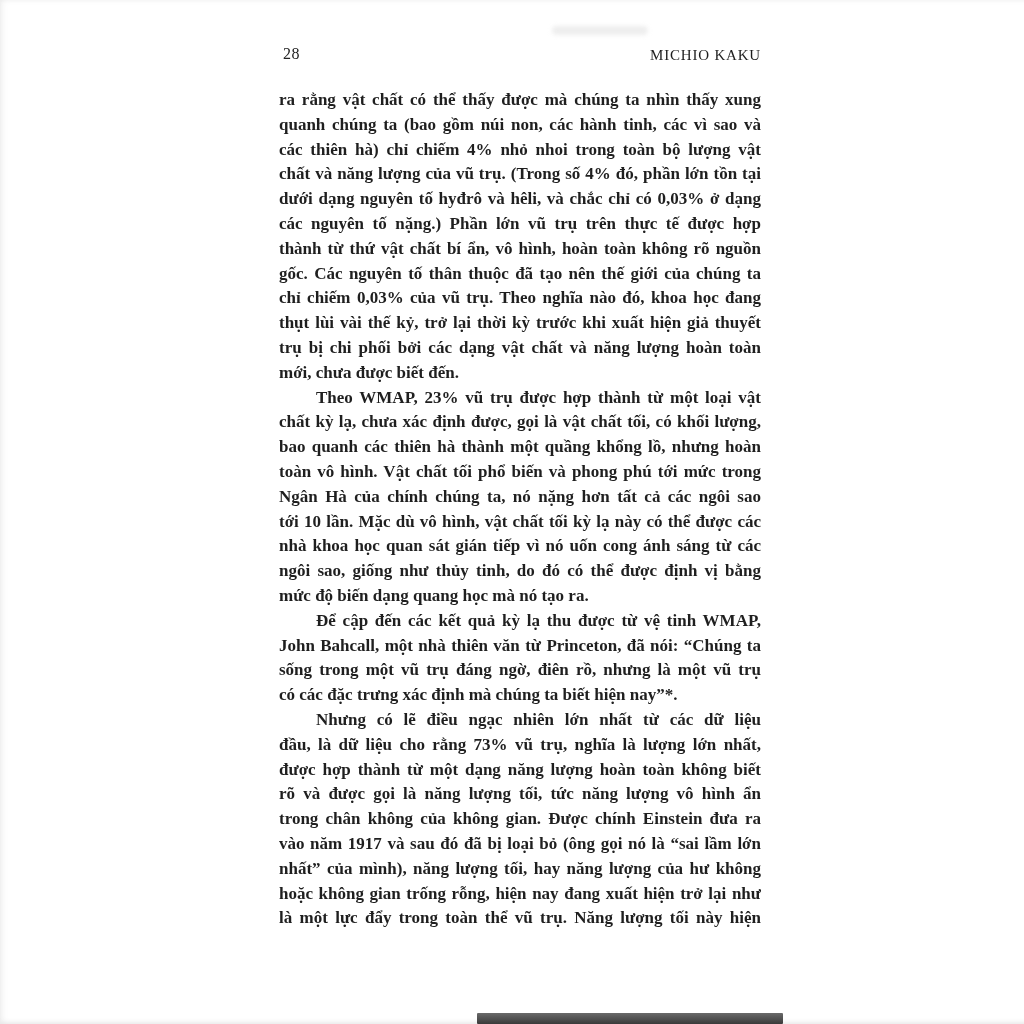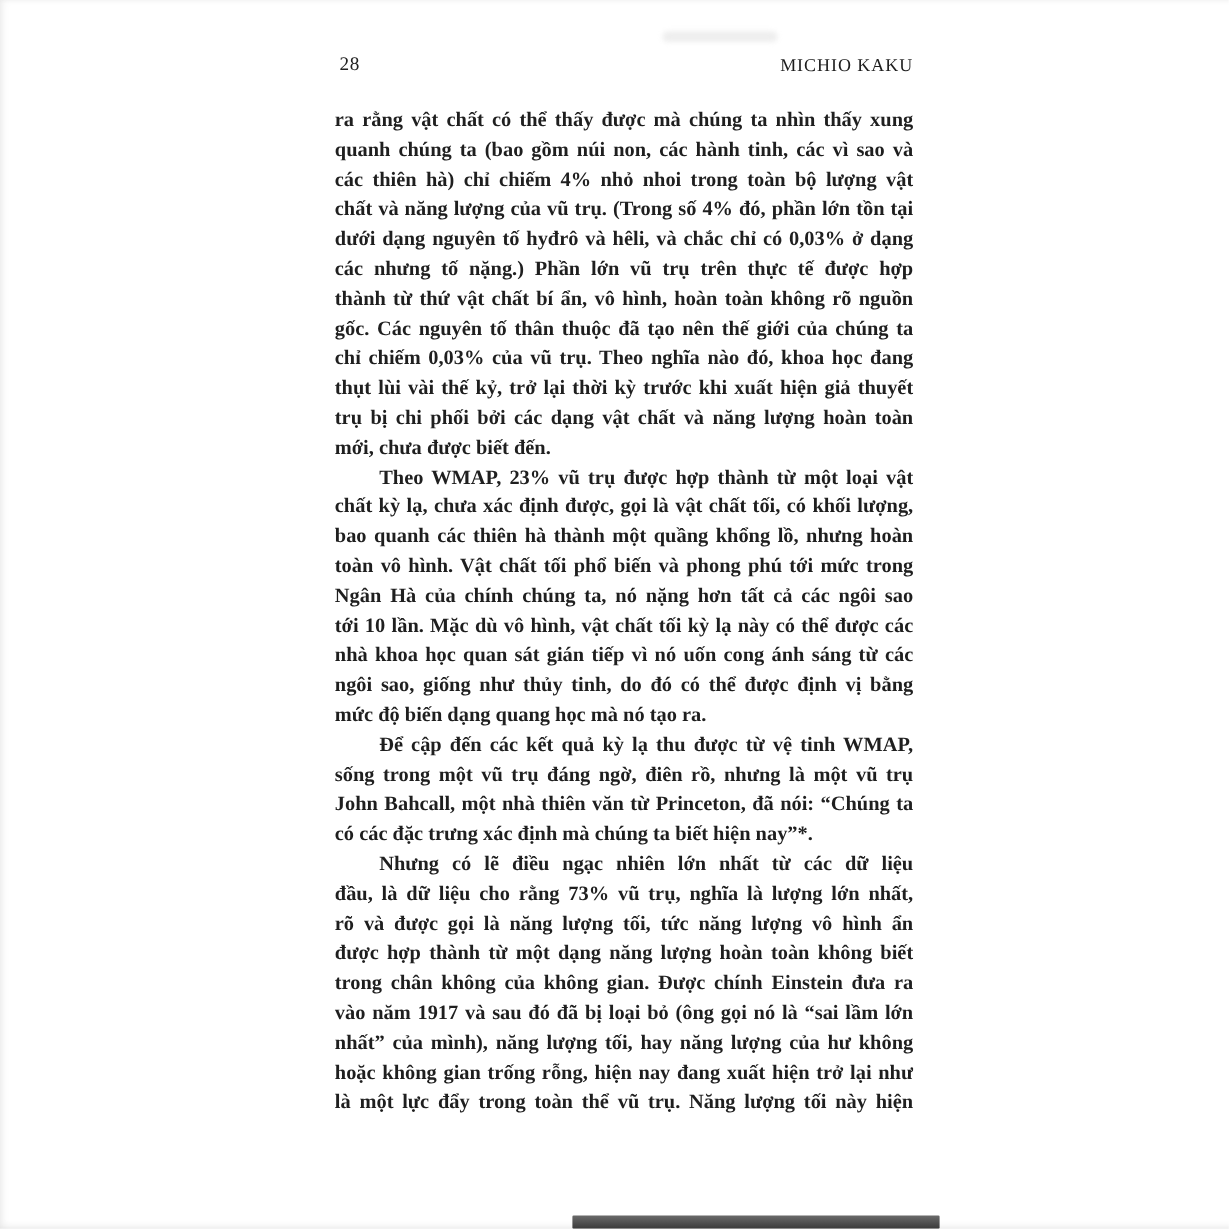--- a/index.html
+++ b/index.html
@@ -86,44 +86,44 @@
 <div class="page">
   <div class="page-number">28</div>
   <div class="running-head">MICHIO KAKU</div>
   <div class="smudge"></div>
   <div class="text-block">
       <div class="line">ra rằng vật chất có thể thấy được mà chúng ta nhìn thấy xung</div>
       <div class="line">quanh chúng ta (bao gồm núi non, các hành tinh, các vì sao và</div>
       <div class="line">các thiên hà) chỉ chiếm 4% nhỏ nhoi trong toàn bộ lượng vật</div>
       <div class="line">chất và năng lượng của vũ trụ. (Trong số 4% đó, phần lớn tồn tại</div>
       <div class="line">dưới dạng nguyên tố hyđrô và hêli, và chắc chỉ có 0,03% ở dạng</div>
-      <div class="line">các nhưng tố nặng.) Phần lớn vũ trụ trên thực tế được hợp</div>
+      <div class="line">các nguyên tố nặng.) Phần lớn vũ trụ trên thực tế được hợp</div>
       <div class="line">thành từ thứ vật chất bí ẩn, vô hình, hoàn toàn không rõ nguồn</div>
       <div class="line">gốc. Các nguyên tố thân thuộc đã tạo nên thế giới của chúng ta</div>
       <div class="line">chỉ chiếm 0,03% của vũ trụ. Theo nghĩa nào đó, khoa học đang</div>
       <div class="line">thụt lùi vài thế kỷ, trở lại thời kỳ trước khi xuất hiện giả thuyết</div>
       <div class="line">trụ bị chi phối bởi các dạng vật chất và năng lượng hoàn toàn</div>
       <div class="line para-end">mới, chưa được biết đến.</div>
       <div class="line indent">Theo WMAP, 23% vũ trụ được hợp thành từ một loại vật</div>
       <div class="line">chất kỳ lạ, chưa xác định được, gọi là vật chất tối, có khối lượng,</div>
       <div class="line">bao quanh các thiên hà thành một quầng khổng lồ, nhưng hoàn</div>
       <div class="line">toàn vô hình. Vật chất tối phổ biến và phong phú tới mức trong</div>
       <div class="line">Ngân Hà của chính chúng ta, nó nặng hơn tất cả các ngôi sao</div>
       <div class="line">tới 10 lần. Mặc dù vô hình, vật chất tối kỳ lạ này có thể được các</div>
       <div class="line">nhà khoa học quan sát gián tiếp vì nó uốn cong ánh sáng từ các</div>
       <div class="line">ngôi sao, giống như thủy tinh, do đó có thể được định vị bằng</div>
       <div class="line para-end">mức độ biến dạng quang học mà nó tạo ra.</div>
       <div class="line indent">Để cập đến các kết quả kỳ lạ thu được từ vệ tinh WMAP,</div>
+      <div class="line">John Bahcall, một nhà thiên văn từ Princeton, đã nói: “Chúng ta</div>
       <div class="line">sống trong một vũ trụ đáng ngờ, điên rồ, nhưng là một vũ trụ</div>
-      <div class="line">John Bahcall, một nhà thiên văn từ Princeton, đã nói: “Chúng ta</div>
       <div class="line para-end">có các đặc trưng xác định mà chúng ta biết hiện nay”*.</div>
       <div class="line indent">Nhưng có lẽ điều ngạc nhiên lớn nhất từ các dữ liệu</div>
       <div class="line">đầu, là dữ liệu cho rằng 73% vũ trụ, nghĩa là lượng lớn nhất,</div>
+      <div class="line">được hợp thành từ một dạng năng lượng hoàn toàn không biết</div>
       <div class="line">rõ và được gọi là năng lượng tối, tức năng lượng vô hình ẩn</div>
-      <div class="line">được hợp thành từ một dạng năng lượng hoàn toàn không biết</div>
       <div class="line">trong chân không của không gian. Được chính Einstein đưa ra</div>
       <div class="line">vào năm 1917 và sau đó đã bị loại bỏ (ông gọi nó là “sai lầm lớn</div>
       <div class="line">nhất” của mình), năng lượng tối, hay năng lượng của hư không</div>
       <div class="line">hoặc không gian trống rỗng, hiện nay đang xuất hiện trở lại như</div>
       <div class="line">là một lực đẩy trong toàn thể vũ trụ. Năng lượng tối này hiện</div>
     </div>
   <div class="bottom-bar"></div>
 </div>
 
 </body></html>

